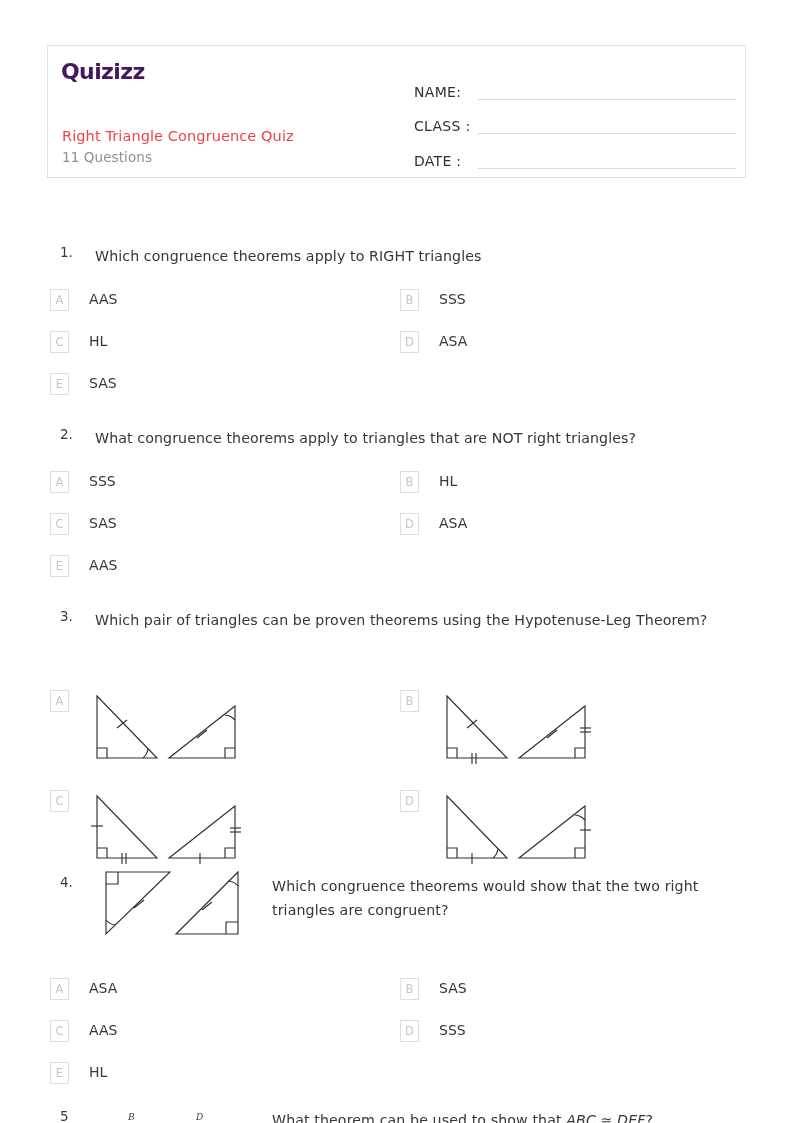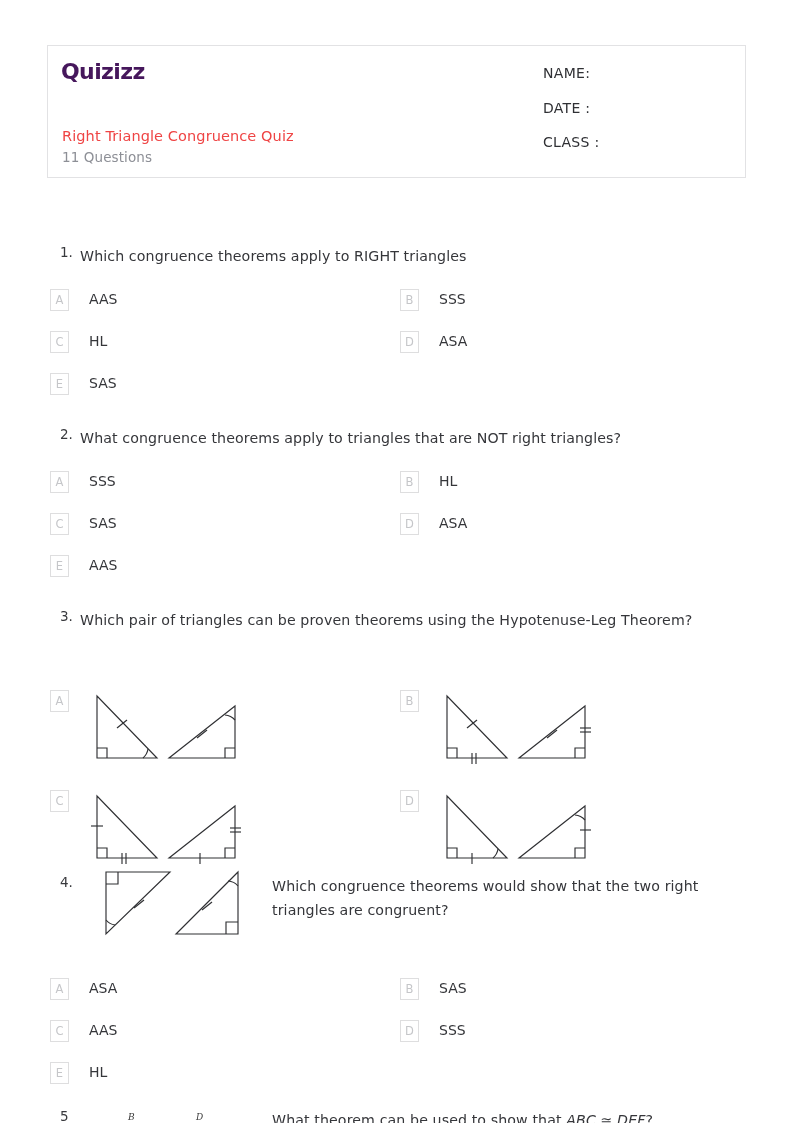--- a/index.html
+++ b/index.html
@@ -63,23 +63,22 @@
     white-space: nowrap;
   }
   .fields {
     position: absolute;
     left: 366px;
     top: 19px;
     width: 322px;
   }
   .field-row {
     display: flex;
-    align-items: center;
+    align-items: flex-end;
     height: 34.5px;
-    flex-direction: column;
   }
   .field-label {
     font-size: 14px;
     color: #2f3034;
     white-space: nowrap;
     letter-spacing: 0.3px;
     width: 64px;
     flex: 0 0 64px;
   }
   .field-line {
@@ -101,21 +100,21 @@
   .q-num {
     position: absolute;
     left: 60px;
     top: 0;
     font-size: 13.5px;
     color: #38393d;
     width: 26px;
   }
   .q-text {
     position: absolute;
-    left: 80px;
+    left: 95px;
     top: 0;
     width: 650px;
     font-size: 14.2px;
     line-height: 24px;
     color: #35363a;
     letter-spacing: 0.1px;
   }
   .q-text.narrow {
     width: 462px;
   }
@@ -185,25 +184,25 @@
     </div>
     <div class="quiz-title">Right Triangle Congruence Quiz</div>
     <div class="quiz-count">11 Questions</div>
 
     <div class="fields">
       <div class="field-row">
         <span class="field-label">NAME:</span>
         <span class="field-line"></span>
       </div>
       <div class="field-row">
+        <span class="field-label">CLASS :</span>
+        <span class="field-line"></span>
+      </div>
+      <div class="field-row">
         <span class="field-label">DATE  :</span>
-        <span class="field-line"></span>
-      </div>
-      <div class="field-row">
-        <span class="field-label">CLASS :</span>
         <span class="field-line"></span>
       </div>
     </div>
   </div>
 
   <div class="q-block" style="top:244px;">
     <div class="q-head">
       <span class="q-num">1.</span>
       <span class="q-text">Which congruence theorems apply to RIGHT triangles</span>
     </div>

